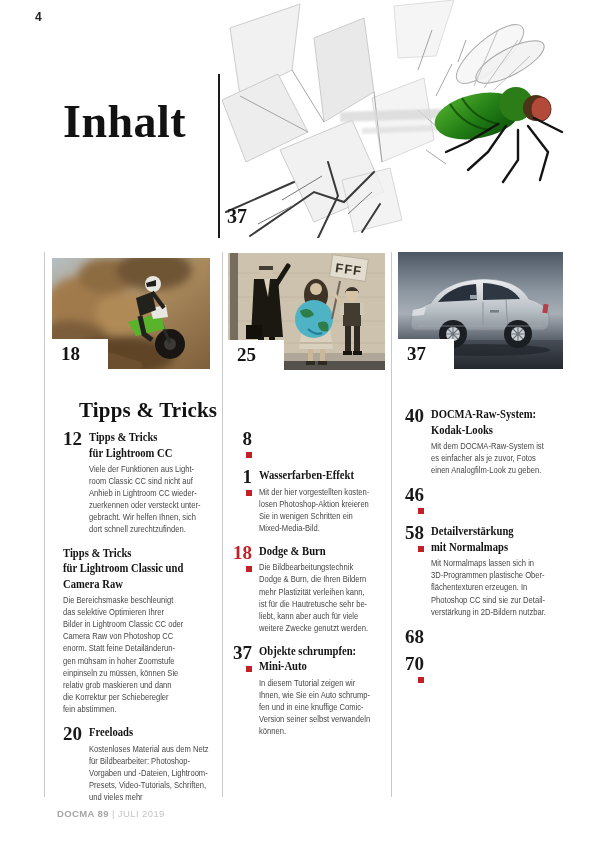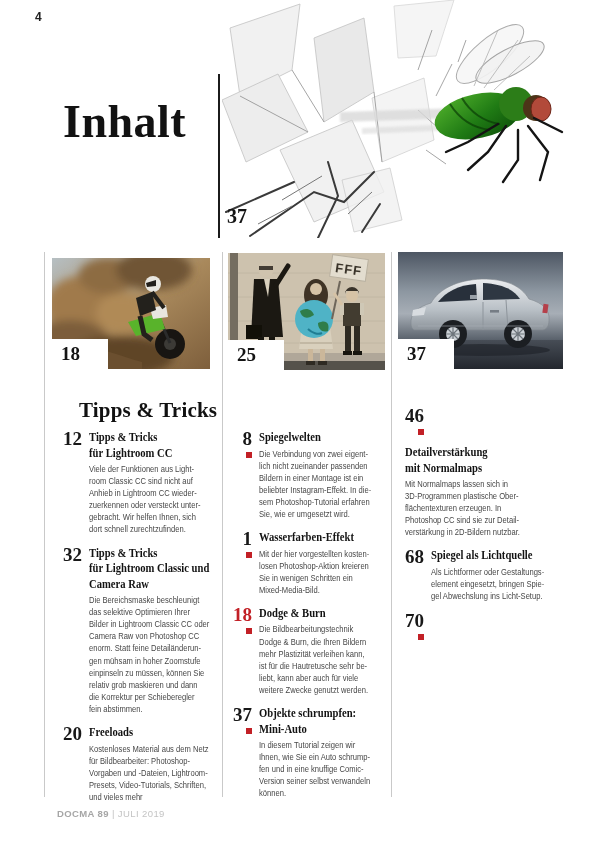--- a/index.html
+++ b/index.html
@@ -281,23 +281,20 @@
 für Lightroom CC</div>
         <div class="ebody">Viele der Funktionen aus Light-
 room Classic CC sind nicht auf
 Anhieb in Lightroom CC wieder-
 zuerkennen oder versteckt unter-
 gebracht. Wir helfen Ihnen, sich
 dort schnell zurechtzufinden.</div>
         </div>
     </div>
     <div class="entry">
-      <div class="numcell">
-          <span class="num">32</span>
-        </div>
       <div class="txt">
           <div class="etitle">Tipps &amp; Tricks
 für Lightroom Classic und
 Camera Raw</div>
         <div class="ebody">Die Bereichsmaske beschleunigt
 das selektive Optimieren Ihrer
 Bilder in Lightroom Classic CC oder
 Camera Raw von Photoshop CC
 enorm. Statt feine Detailänderun-
 gen mühsam in hoher Zoomstufe
@@ -321,29 +318,20 @@
         </div>
     </div>
   </div>
 
   <div class="col" style="left:226px;top:430px;width:160px">
     <div class="entry">
       <div class="numcell">
           <span class="num">8</span>
           <span class="marker"></span>
         </div>
-      <div class="txt">
-          <div class="etitle">Spiegelwelten</div>
-        <div class="ebody">Die Verbindung von zwei eigent-
-lich nicht zueinander passenden
-Bildern in einer Montage ist ein
-beliebter Instagram-Effekt. In die-
-sem Photoshop-Tutorial erfahren
-Sie, wie er umgesetzt wird.</div>
-        </div>
     </div>
     <div class="entry">
       <div class="numcell">
           <span class="num">1</span>
           <span class="marker"></span>
         </div>
       <div class="txt">
           <div class="etitle">Wasserfarben-Effekt</div>
         <div class="ebody">Mit der hier vorgestellten kosten-
 losen Photoshop-Aktion kreieren
@@ -379,45 +367,55 @@
 fen und in eine knuffige Comic-
 Version seiner selbst verwandeln
 können.</div>
         </div>
     </div>
   </div>
 
   <div class="col" style="left:398px;top:407px;width:168px">
     <div class="entry">
       <div class="numcell">
+          <span class="num">40</span>
+        </div>
+      <div class="txt">
+          <div class="etitle">DOCMA-Raw-System:
+Kodak-Looks</div>
+        <div class="ebody">Mit dem DOCMA-Raw-System ist
+es einfacher als je zuvor, Fotos
+einen Analogfilm-Look zu geben.</div>
+        </div>
+    </div>
+    <div class="entry">
+      <div class="numcell">
           <span class="num">46</span>
           <span class="marker"></span>
         </div>
     </div>
     <div class="entry">
+      <div class="numcell">
+          <span class="num">58</span>
+          <span class="marker"></span>
+        </div>
       <div class="txt">
           <div class="etitle">Detailverstärkung
 mit Normalmaps</div>
         <div class="ebody">Mit Normalmaps lassen sich in
 3D-Programmen plastische Ober-
 flächentexturen erzeugen. In
 Photoshop CC sind sie zur Detail-
 verstärkung in 2D-Bildern nutzbar.</div>
         </div>
     </div>
     <div class="entry">
       <div class="numcell">
           <span class="num">68</span>
         </div>
-      <div class="txt">
-          <div class="etitle">Spiegel als Lichtquelle</div>
-        <div class="ebody">Als Lichtformer oder Gestaltungs-
-element eingesetzt, bringen Spie-
-gel Abwechslung ins Licht-Setup.</div>
-        </div>
     </div>
     <div class="entry">
       <div class="numcell">
           <span class="num">70</span>
           <span class="marker"></span>
         </div>
     </div>
   </div>
 
   <div class="footer">

